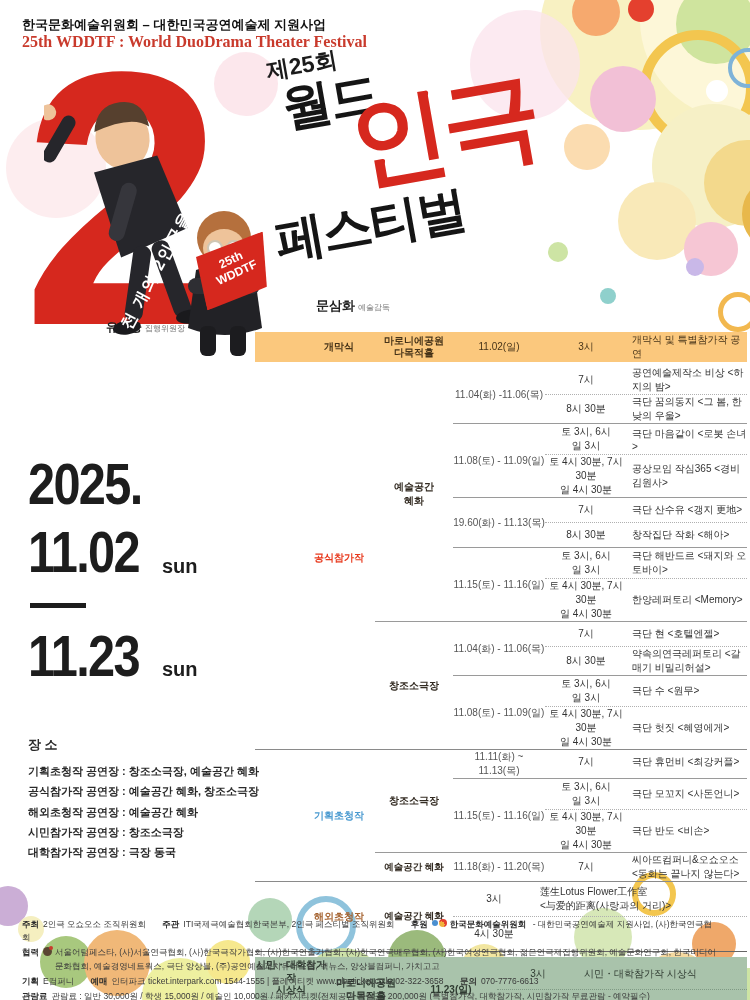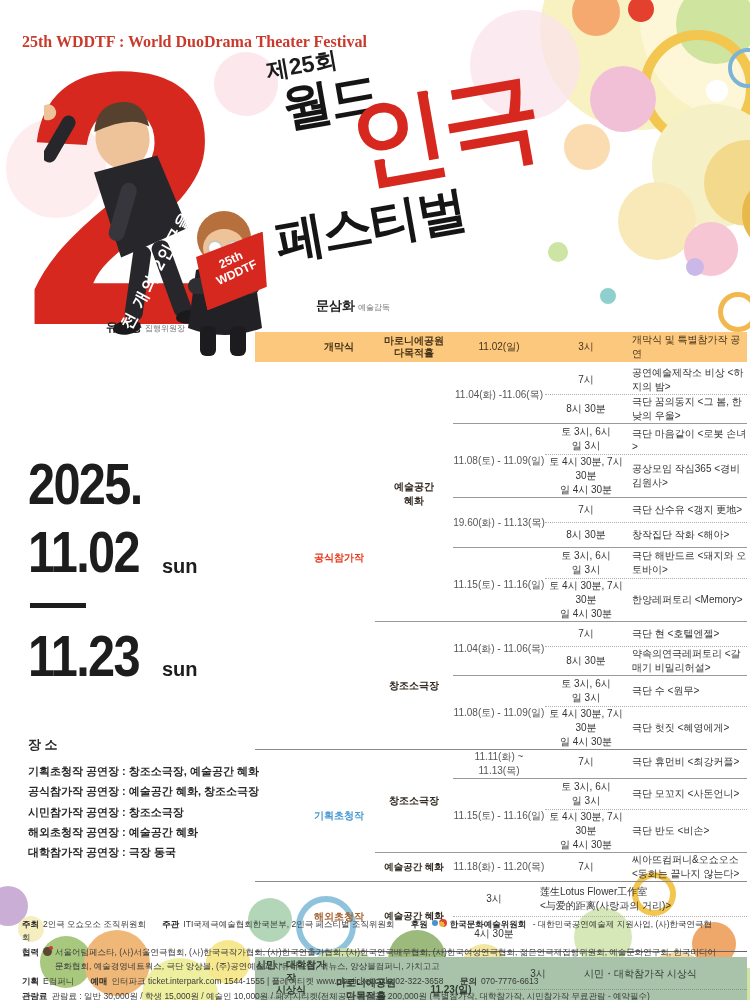--- a/index.html
+++ b/index.html
@@ -143,20 +143,21 @@
       <div style="left: 510px; top: 958px; width: 64px; height: 64px; background: rgb(247, 240, 196);"></div>
       <div style="left: 574px; top: 908px; width: 58px; height: 58px; background: rgb(215, 232, 184);"></div>
       <div style="left: 640px; top: 952px; width: 74px; height: 74px; background: rgb(245, 217, 160);"></div>
       <div style="left: 692px; top: 922px; width: 44px; height: 44px; background: rgb(239, 168, 106);"></div>
       <div style="left: 632px; top: 872px; width: 32px; height: 32px; border: 6px solid rgb(243, 198, 79);"></div>
       <div style="left: 726px; top: 968px; width: 44px; height: 44px; background: rgb(205, 228, 164);"></div>
     </div>
 
   <div class="content">
 
+    <div class="abs sup">한국문화예술위원회 – 대한민국공연예술제 지원사업</div>
     <div class="abs fest">25th WDDTF : World DuoDrama Theater Festival</div>
 
     <div class="abs big2">2</div>
 
     <svg class="abs fig" style="left:44px;top:86px;" width="170" height="250" viewBox="0 0 170 250">
       <g transform="rotate(-8 85 120)">
         <rect x="18" y="18" width="14" height="52" rx="7" fill="#26262b" transform="rotate(38 25 44)"></rect>
         <circle cx="18" cy="16" r="8" fill="#eec39a"></circle>
         <ellipse cx="88" cy="52" rx="27" ry="31" fill="#eec39a"></ellipse>
         <path d="M61 42 Q66 16 90 16 Q114 16 116 44 Q100 30 61 42Z" fill="#56402e"></path>
@@ -202,22 +203,22 @@
       <div class="drow">
           <span class="dnum">11.23</span>
           <span class="dsun">sun</span>
         </div>
     </div>
 
     <div class="abs place">
       <div class="ph">장 소</div>
       <div>기획초청작 공연장 : 창조소극장, 예술공간 혜화</div>
       <div>공식참가작 공연장 : 예술공간 혜화, 창조소극장</div>
+      <div>해외초청작 공연장 : 예술공간 혜화</div>
       <div>시민참가작 공연장 : 창조소극장</div>
-      <div>해외초청작 공연장 : 예술공간 혜화</div>
       <div>대학참가작 공연장 : 극장 동국</div>
     </div>
 
     <div class="abs sched">
       <div class="band">
         <div class="c-sec b">개막식</div>
         <div class="c-ven b pre" style="line-height:1.25;">마로니에공원
 다목적홀</div>
         <div class="c-date" style="color:#463318;">11.02(일)</div>
         <div class="c-time">3시</div>

